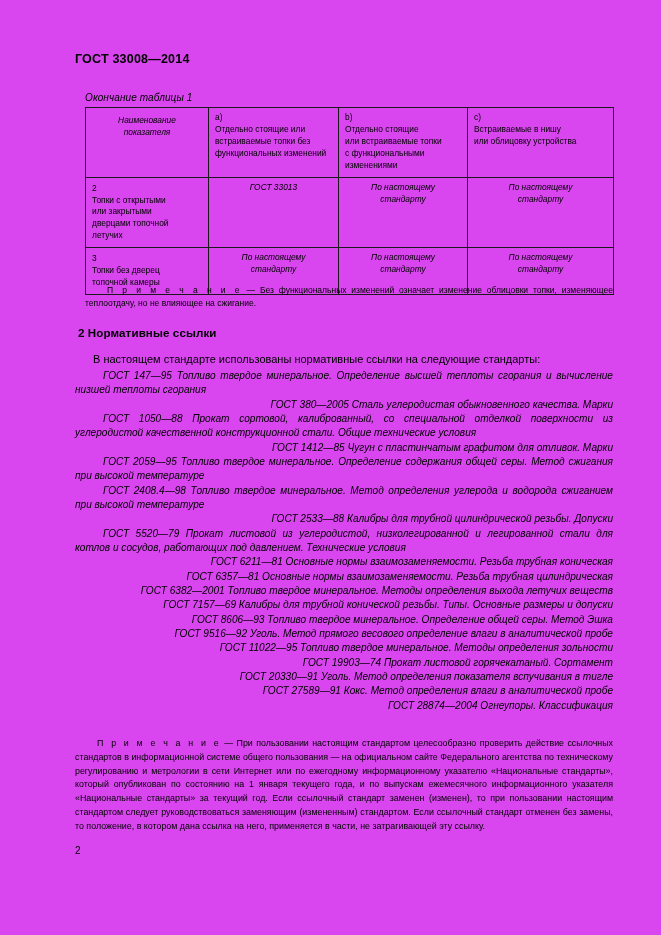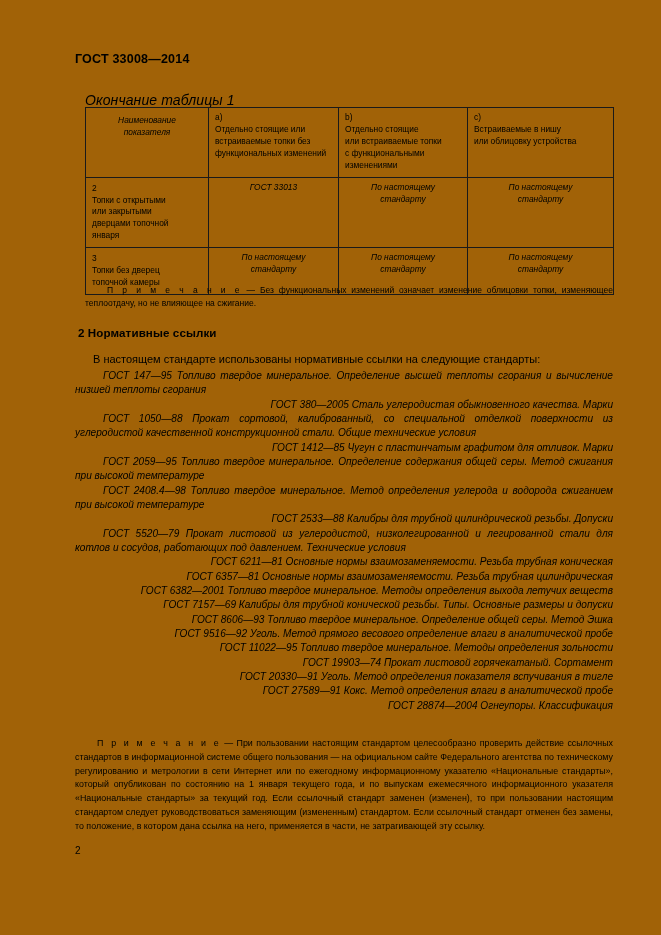--- a/index.html
+++ b/index.html
@@ -15,39 +15,39 @@
     font-family: "Liberation Sans", sans-serif;
     color: #000000;
     overflow: hidden;
   }
 
   .page {
     position: absolute;
     top: 0; left: 0;
     width: 661px;
     height: 935px;
-    background: #a16207;
+    background: #d946ef;
   }
 
   
   .running-head {
     position: absolute;
     left: 75px;
     top: 52px;
     font-size: 12.5px;
     font-weight: bold;
     letter-spacing: 0.2px;
   }
 
   
   .table-caption {
     position: absolute;
     left: 85px;
     top: 92px;
-    font-size: 14px;
+    font-size: 10px;
     font-style: italic;
     letter-spacing: 0.1px;
   }
 
   
   .tbl-wrap {
     position: absolute;
     left: 85px;
     top: 107px;
     width: 528px;
@@ -206,21 +206,21 @@
             <span class="l">или облицовку устройства</span>
           </td>
         </tr>
 
         <tr>
           <td class="body-name">
             <span class="num">2</span>
             <span class="num">Топки с открытыми</span>
             <span class="num">или закрытыми</span>
             <span class="num">дверцами топочной</span>
-            <span class="num">января</span>
+            <span class="num">летучих</span>
           </td>
           <td class="body-val">
             <span class="l">ГОСТ 33013</span>
           </td>
           <td class="body-val">
             <span class="l">По настоящему</span>
             <span class="l">стандарту</span>
           </td>
           <td class="body-val">
             <span class="l">По настоящему</span>

